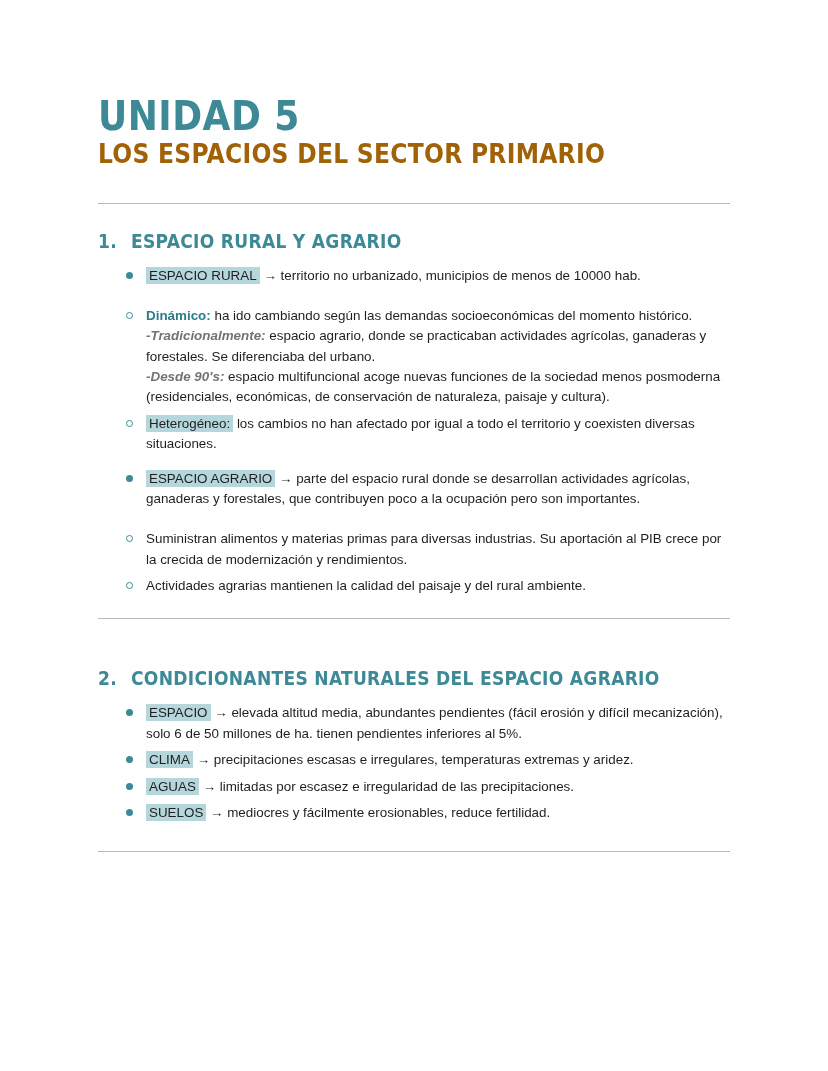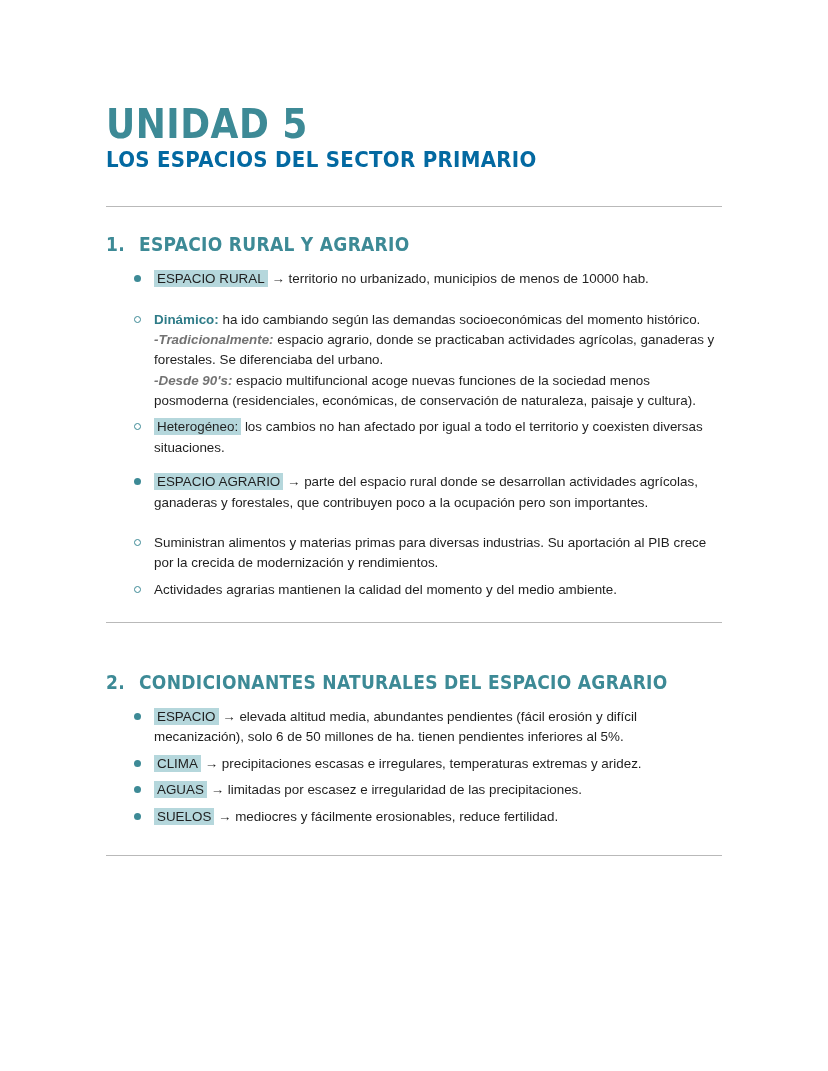--- a/index.html
+++ b/index.html
@@ -10,42 +10,42 @@
   body {
     width: 828px;
     min-height: 1071px;
     font-family: "Liberation Sans", sans-serif;
     color: #1b1b1b;
   }
   .page {
     position: relative;
     width: 828px;
     min-height: 1071px;
-    padding: 8px;
+    padding: 0;
     box-sizing: border-box;
   }
   .content {
     padding: 96px 98px 40px 98px;
   }
   h1.unit-title {
     font-family: "DejaVu Sans Condensed", "Liberation Sans Narrow", "Liberation Sans", sans-serif;
     font-size: 40px;
     line-height: 1.0;
     font-weight: bold;
     letter-spacing: 0.5px;
     color: #3d8a96;
     margin: 0 0 4px 0;
   }
   h2.unit-subtitle {
     font-family: "DejaVu Sans Condensed", "Liberation Sans Narrow", "Liberation Sans", sans-serif;
-    font-size: 22px;
+    font-size: 26px;
     line-height: 1.1;
     font-weight: bold;
     letter-spacing: 0.3px;
-    color: #0369a1;
+    color: #a16207;
     margin: 0 0 34px 0;
   }
   .hr {
     border: none;
     border-top: 1px solid #b9b9b9;
     margin: 20px 0 26px 0;
   }
   .hr.tight { margin: 22px 0 22px 0; }
   .hr.bottom { margin: 28px 0 0 0; }
   h3.section-title {
@@ -167,21 +167,21 @@
 
       <div class="gap-sm"></div>
 
       <li class="item level2 sub">
         <span class="bullet"></span>
         <span>Suministran alimentos y materias primas para diversas industrias. Su aportación al PIB crece por la crecida de modernización y rendimientos.</span>
       </li>
 
       <li class="item level2 sub">
         <span class="bullet"></span>
-        <span>Actividades agrarias mantienen la calidad del momento y del medio ambiente.</span>
+        <span>Actividades agrarias mantienen la calidad del paisaje y del rural ambiente.</span>
       </li>
 
     </ul>
 
     <hr class="hr tight">
 
     <div class="gap-md"></div>
 
     <h3 class="section-title">
       <span class="num">2.</span>

